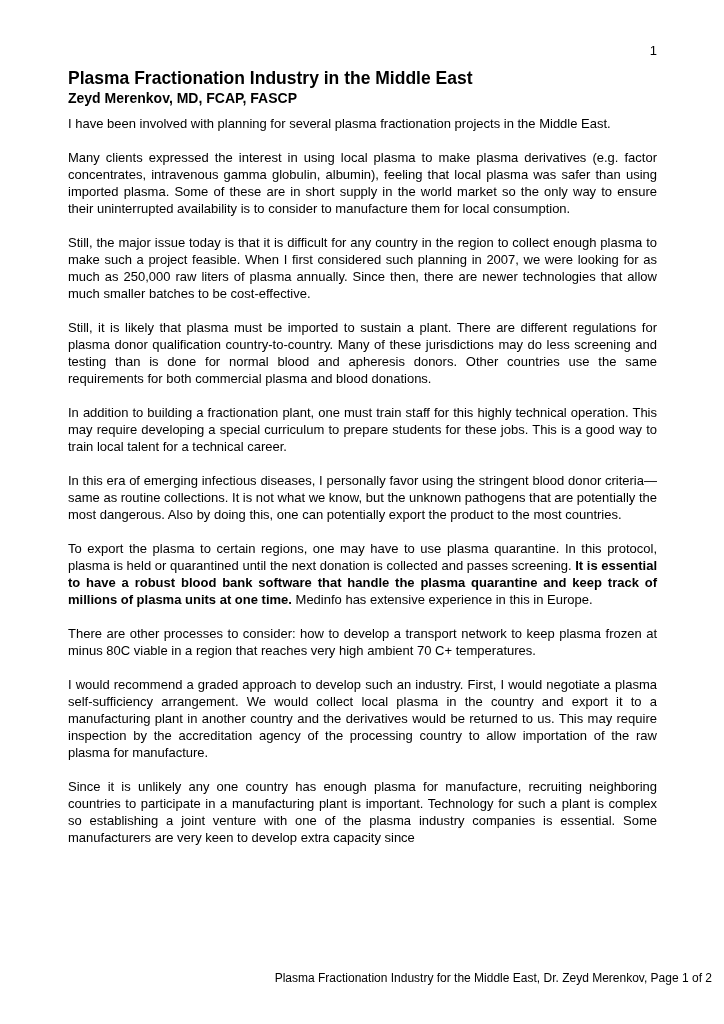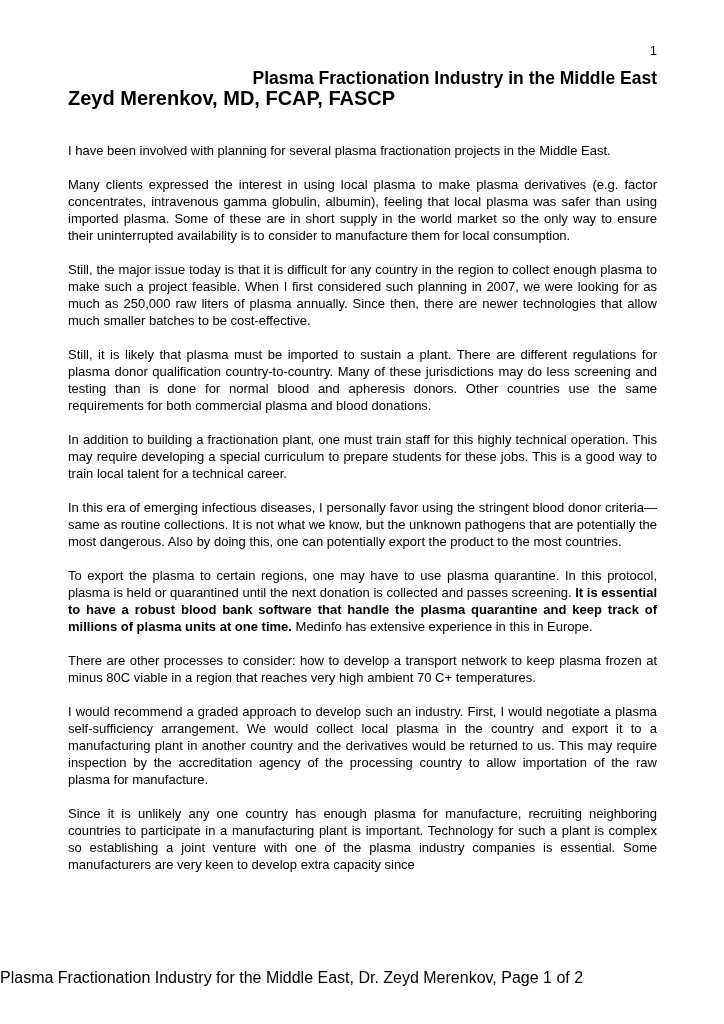--- a/index.html
+++ b/index.html
@@ -18,43 +18,42 @@
     text-align: right;
     font-size: 13px;
     line-height: 14px;
     margin: 0 0 10px 0;
   }
   .doc-title {
     font-size: 17.5px;
     font-weight: bold;
     line-height: 21px;
     margin: 0;
-    text-align: right;
   }
   .doc-subtitle {
-    font-size: 20px;
+    font-size: 14px;
     font-weight: bold;
     line-height: 19px;
     margin: 0;
   }
   .doc-body {
-    margin-top: 34px;
+    margin-top: 7px;
     font-size: 13px;
     line-height: 17px;
     text-align: justify;
   }
   .para { margin: 0 0 17px 0; }
   .para b { font-weight: bold; }
   .page-footer {
     position: absolute;
     left: 0;
     right: 12px;
     top: 971px;
-    text-align: left;
-    font-size: 16px;
+    text-align: right;
+    font-size: 12px;
     line-height: 14px;
   }
 </style>
 </head>
 <body>
 
 <div class="page">
 
   <div class="page-number">1</div>
 

